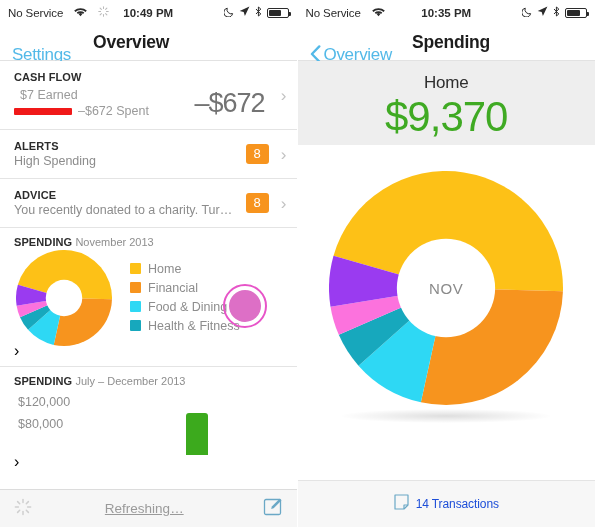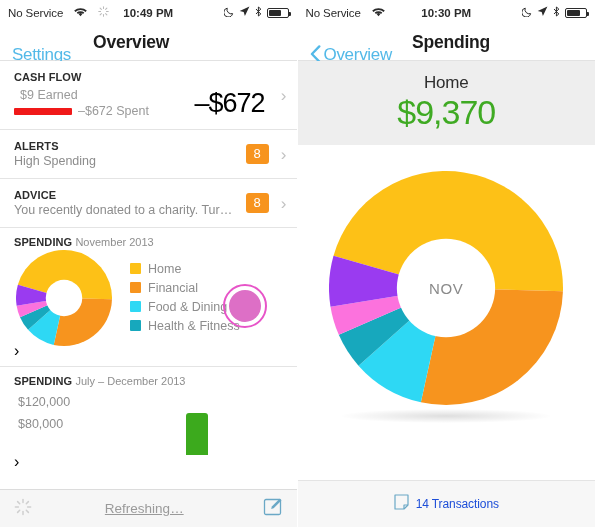--- a/index.html
+++ b/index.html
@@ -178,21 +178,21 @@
   }
   .cf-bar.earned { width: 0px; background: #43b02a; }
   .cf-bar.spent  { width: 58px; background: #f01919; }
   .cf-label {
     font-size: 12.5px;
     color: #9a9a9a;
   }
   .cf-total {
     margin-left: auto;
     font-size: 27px;
-    color: #000000;
+    color: #737373;
     letter-spacing: -1px;
     padding-right: 6px;
   }
 
   .badge {
     position: absolute;
     right: 28px;
     top: 50%;
     transform: translateY(-50%);
     background: #f7941e;
@@ -327,21 +327,21 @@
     text-align: center;
     padding-top: 12px;
     box-sizing: border-box;
   }
   .summary-cat {
     font-size: 17px;
     color: #2e2e2e;
     letter-spacing: -0.2px;
   }
   .summary-amt {
-    font-size: 34px;
+    font-size: 42px;
     color: #3faa23;
     letter-spacing: -1px;
     line-height: 1.15;
   }
   .summary-notch {
     position: absolute;
     left: 50%;
     bottom: -10px;
     transform: translateX(-50%);
     width: 0; height: 0;
@@ -463,21 +463,21 @@
     </div>
 
     <div class="list">
 
       <div class="row">
         <div class="kicker">CASH FLOW</div>
         <div class="cashflow-body">
           <div class="cf-bars">
             <div class="cf-line">
               <span class="cf-bar earned"></span>
-              <span class="cf-label">$9 Earned</span>
+              <span class="cf-label">$7 Earned</span>
             </div>
             <div class="cf-line">
               <span class="cf-bar spent"></span>
               <span class="cf-label">–$672 Spent</span>
             </div>
           </div>
           <div class="cf-total">–$672</div>
         </div>
         <span class="disclosure">›</span>
       </div>
@@ -587,21 +587,21 @@
       <div class="sb-left">
         <span class="sb-carrier">No Service</span>
         <span>
           <svg width="13" height="10" viewBox="0 0 13 10">
               <path d="M6.5 9.2 4.6 6.9a3 3 0 0 1 3.8 0Z" fill="#2b2b2b"></path>
               <path d="M6.5 1.2a9.5 9.5 0 0 0-6.3 2.3l1.2 1.4a7.7 7.7 0 0 1 10.2 0l1.2-1.4A9.5 9.5 0 0 0 6.5 1.2Z" fill="#2b2b2b"></path>
               <path d="M6.5 4.2a6 6 0 0 0-3.8 1.3l1.2 1.4a4.2 4.2 0 0 1 5.2 0l1.2-1.4A6 6 0 0 0 6.5 4.2Z" fill="#2b2b2b"></path>
             </svg>
         </span>
       </div>
-      <div class="sb-center">10:30 PM</div>
+      <div class="sb-center">10:35 PM</div>
       <div class="sb-right">
         <span>
           <svg width="10" height="11" viewBox="0 0 10 11">
               <path d="M8.6 7.6A4.3 4.3 0 0 1 3.2 2.1a4.5 4.5 0 1 0 5.4 5.5Z" fill="none" stroke="#2b2b2b" stroke-width="1"></path>
             </svg>
         </span>
         <span>
           <svg width="11" height="11" viewBox="0 0 11 11">
               <path d="M10.4 0.6 0.7 4.9l4 1.2 1.2 4Z" fill="#2b2b2b"></path>
             </svg>

